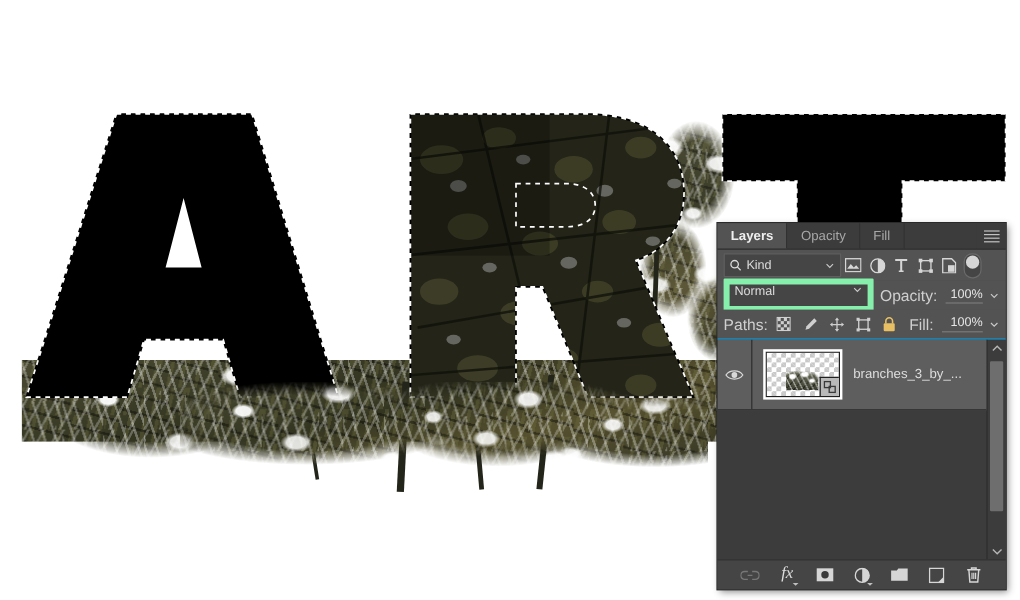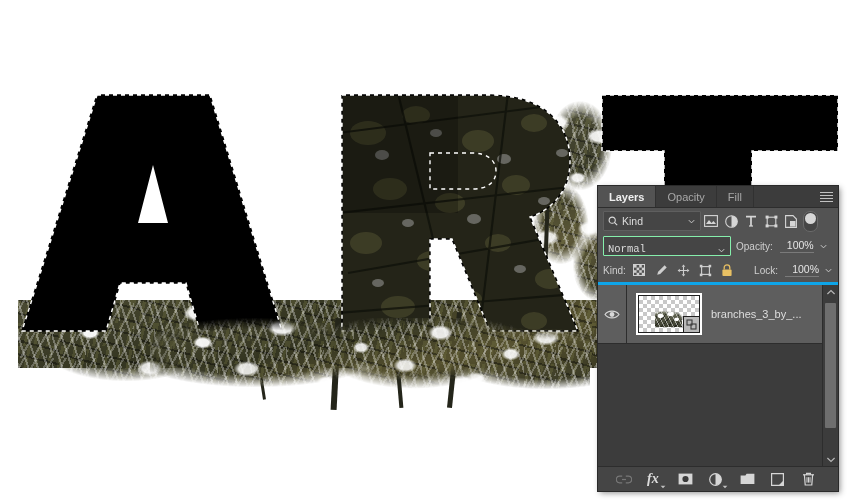--- a/index.html
+++ b/index.html
@@ -133,36 +133,35 @@
   .pill::after{
     content:"";position:absolute;left:1px;top:1px;width:11px;height:11px;
     border-radius:50%;background:#d6d6d6;
   }
 
   .blend-row,.lock-row{
     height:24px;display:flex;align-items:center;padding:0 5px;gap:5px;
     background:#535353;flex:none;
   }
   .blend-select{
-    width:118px;height:18px;background:#454545;border:1px solid #86efac;
-    display:flex;align-items:flex-end;padding:0 4px;color:#dcdcdc;font-size:10.5px;
+    width:118px;height:18px;background:#454545;border:5px solid #86efac;
+    display:flex;align-items:flex-start;padding:0 4px;color:#dcdcdc;font-size:10.5px;
     border-radius:1px;
-    font-family:Liberation Mono, monospace;
   }
   .blend-select .lbl{flex:1;}
   .chev{width:9px;height:9px;flex:none;}
-  .opacity-lbl,.fill-lbl{font-size:10px;color:#cfcfcf;}
+  .opacity-lbl,.fill-lbl{font-size:13px;color:#cfcfcf;}
   .numfield{
     width:34px;font-size:10.5px;color:#e4e4e4;text-align:right;
     border-bottom:1px solid #7a7a7a;padding-bottom:1px;margin-left:2px;
   }
   .lock-row .lk{width:17px;height:17px;display:flex;align-items:center;justify-content:center;}
 
   .layer-list{
-    flex:1;background:#3c3c3c;border-top:3px solid #0ea5e9;
+    flex:1;background:#3c3c3c;border-top:1px solid #0ea5e9;
     display:flex;position:relative;overflow:hidden;
   }
   .rows{flex:1;display:flex;flex-direction:column;}
   .layer-row{
     height:58px;display:flex;align-items:center;
     border-bottom:1px solid #2d2d2d;background:#494949;position:relative;
   }
   .layer-row.selected{background:#5e5e5e;}
   .eye-cell{
     width:28px;height:100%;display:flex;align-items:center;justify-content:center;
@@ -224,21 +223,21 @@
     display:flex;flex-direction:column;align-items:center;flex:none;
   }
   .sb-arrow{height:14px;display:flex;align-items:center;justify-content:center;width:100%;}
   .sb-track{flex:1;width:100%;position:relative;}
   .sb-thumb{position:absolute;left:2px;right:2px;top:4px;height:125px;background:#6e6e6e;border-radius:1px;}
 
   .bottom-bar{
     height:24px;background:#454545;border-top:1px solid #2d2d2d;
     display:flex;align-items:center;justify-content:center;gap:13px;flex:none;
   }
-  .bb{width:18px;height:18px;display:flex;align-items:center;justify-content:flex-start;position:relative;font-weight:bold;}
+  .bb{width:18px;height:18px;display:flex;align-items:center;justify-content:center;position:relative;}
   .bb.dim{opacity:.45;}
   .bb .mini-chev{position:absolute;right:-1px;bottom:-1px;}
 </style>
 </head>
 <body>
 
 <div id="root">
 
   <div id="canvas">
 
@@ -408,21 +407,21 @@
           </svg>
       </div>
       <span class="opacity-lbl">Opacity:</span>
       <span class="numfield">100%</span>
       <svg class="chev" viewBox="0 0 10 10">
           <path d="M2 3.5 L5 6.5 L8 3.5" fill="none" stroke="#c9c9c9" stroke-width="1.1"></path>
         </svg>
     </div>
 
     <div class="lock-row">
-      <span class="opacity-lbl">Kind:</span>
+      <span class="opacity-lbl">Paths:</span>
       <span class="lk">
         <svg width="12" height="12" viewBox="0 0 12 12">
             <rect x="0.5" y="0.5" width="11" height="11" fill="none" stroke="#cfcfcf" stroke-width="1"></rect>
             <g fill="#cfcfcf">
               <rect x="1" y="1" width="2.6" height="2.6"></rect>
               <rect x="6.2" y="1" width="2.6" height="2.6"></rect>
               <rect x="3.6" y="3.6" width="2.6" height="2.6"></rect>
               <rect x="8.8" y="3.6" width="2.2" height="2.6"></rect>
               <rect x="1" y="6.2" width="2.6" height="2.6"></rect>
               <rect x="6.2" y="6.2" width="2.6" height="2.6"></rect>
@@ -452,21 +451,21 @@
               <rect x="9.6" y="9.6" width="2.6" height="2.6"></rect>
             </g>
           </svg>
       </span>
       <span class="lk">
         <svg width="12" height="13" viewBox="0 0 12 13">
             <path d="M3.2 5.6 V3.6 a2.8 2.8 0 0 1 5.6 0 V5.6" fill="none" stroke="#e8c063" stroke-width="1.3"></path>
             <rect x="1.4" y="5.4" width="9.2" height="6.6" rx="1" fill="#e8c063"></rect>
           </svg>
       </span>
-      <span class="fill-lbl" style="margin-left:auto;">Lock:</span>
+      <span class="fill-lbl" style="margin-left:auto;">Fill:</span>
       <span class="numfield">100%</span>
       <svg class="chev" viewBox="0 0 10 10">
           <path d="M2 3.5 L5 6.5 L8 3.5" fill="none" stroke="#c9c9c9" stroke-width="1.1"></path>
         </svg>
     </div>
 
     <div class="layer-list">
       <div class="rows">
 
         <div class="layer-row selected">

